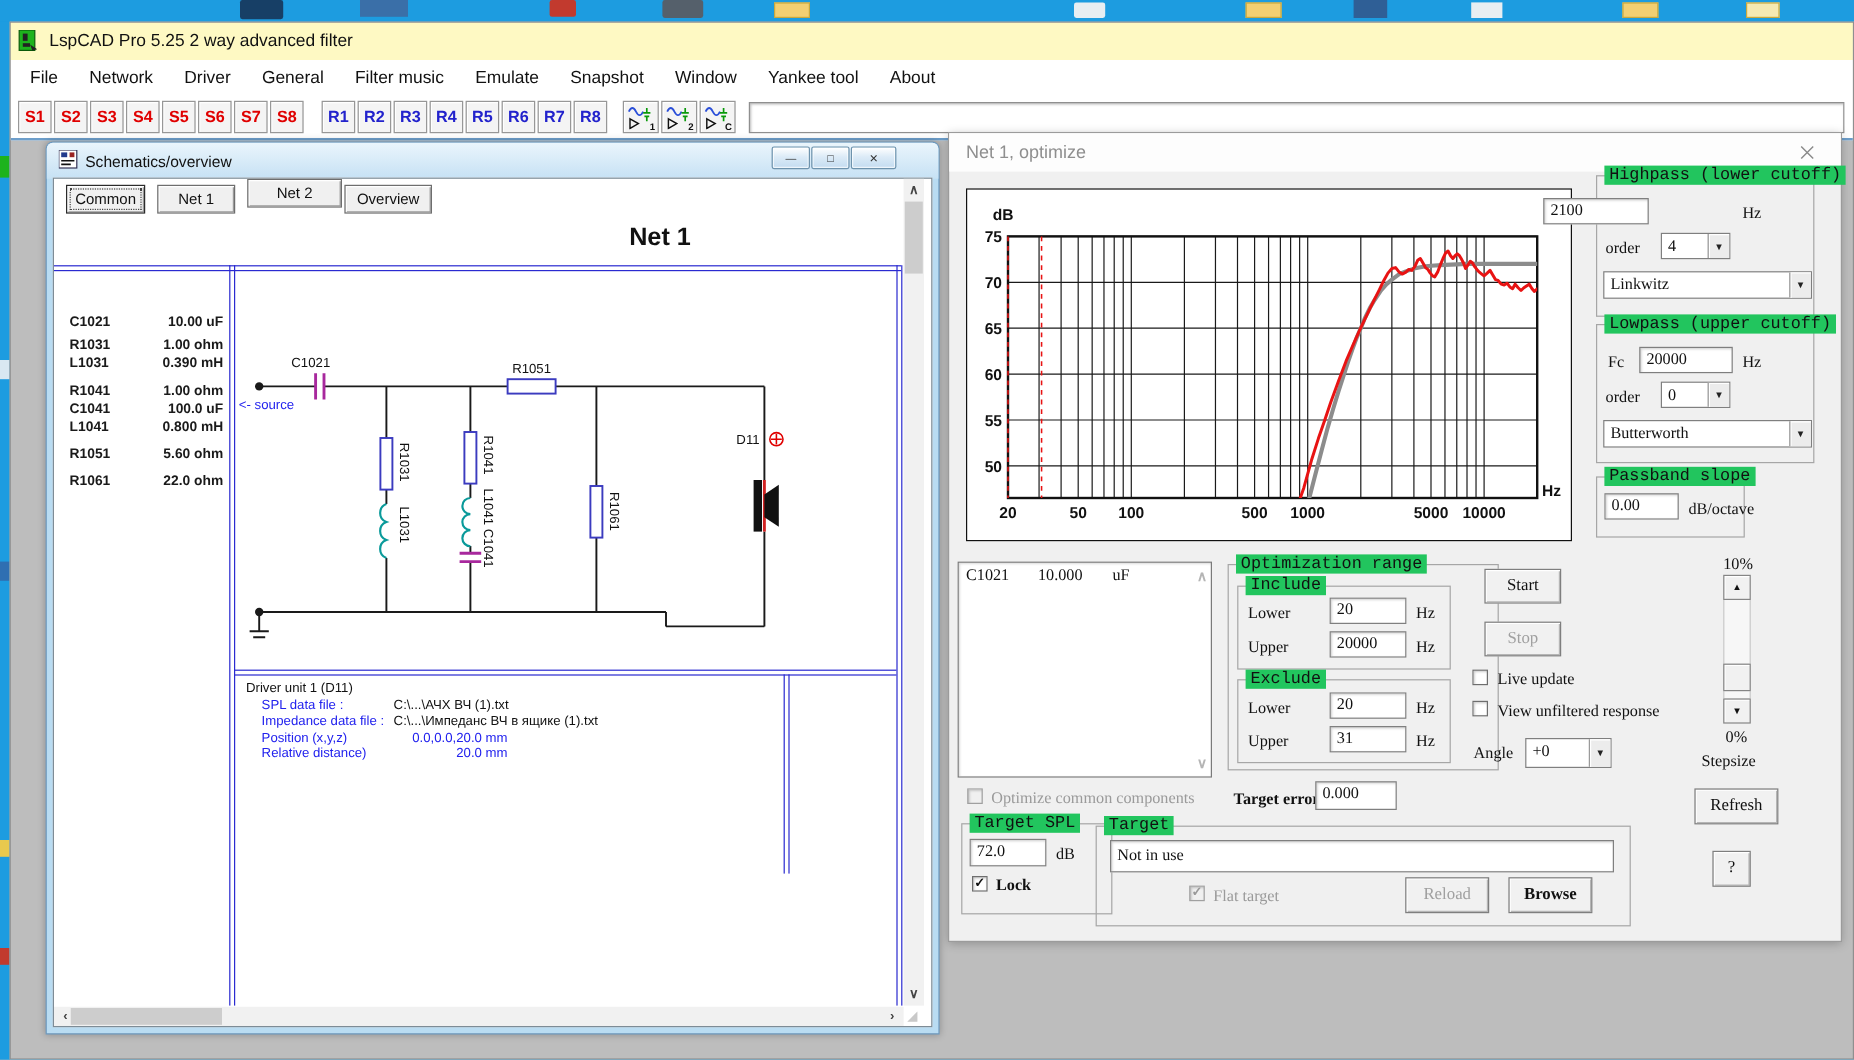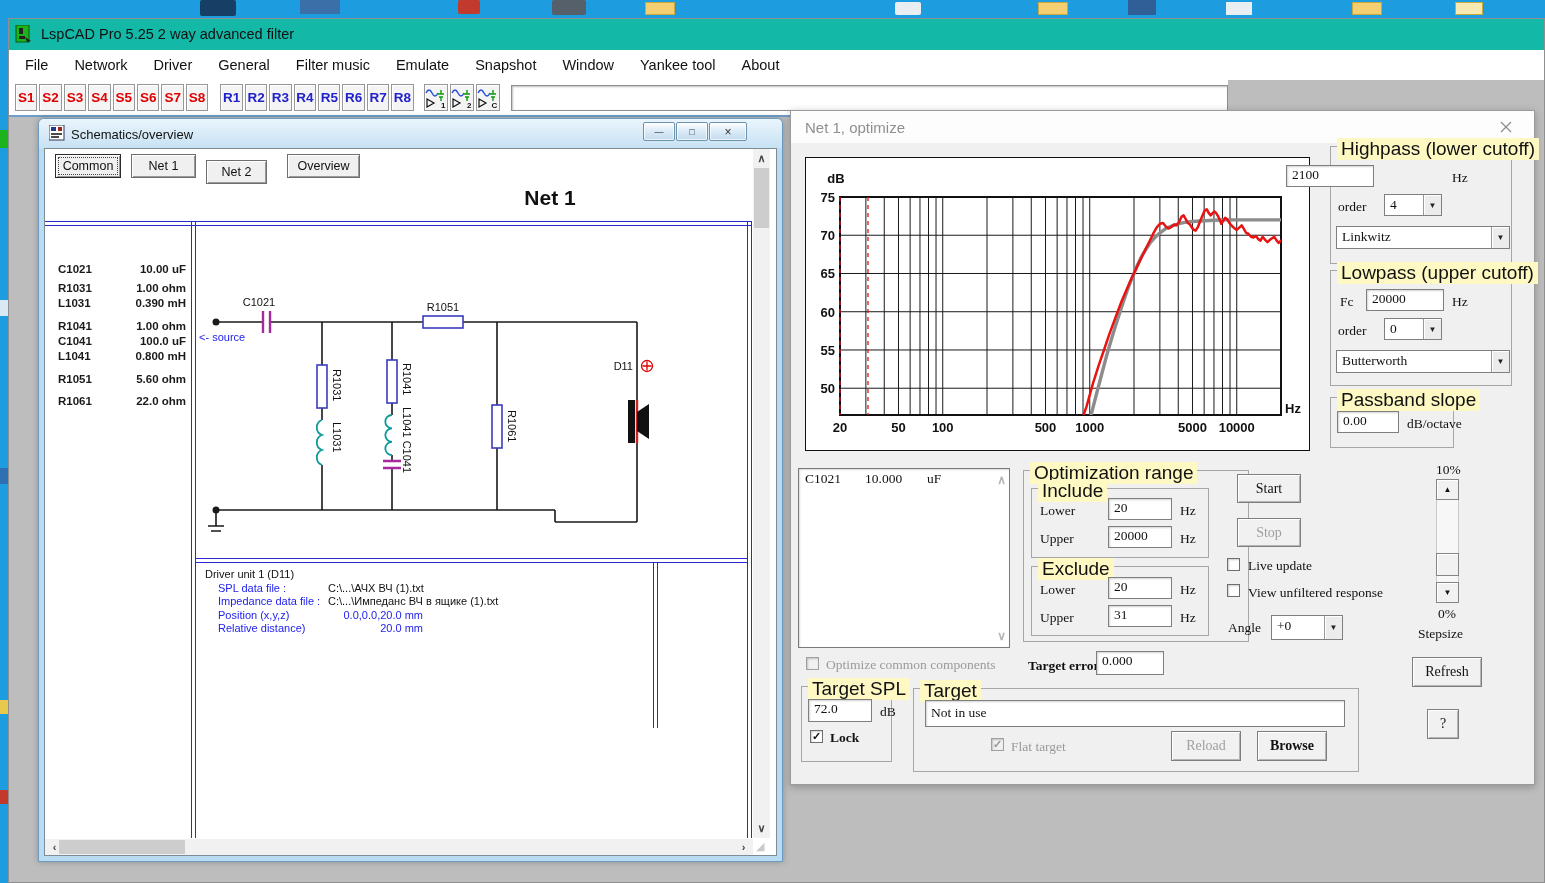--- a/index.html
+++ b/index.html
@@ -1,21 +1,21 @@
 <!DOCTYPE html>
 <html><head>
 <meta charset="utf-8">
 <style>
   *{box-sizing:border-box;margin:0;padding:0}
   html,body{width:1545px;height:883px;overflow:hidden}
   body{font-family:"Liberation Sans",sans-serif;background:#1d9ce0;position:relative}
   .a{position:absolute}
   
   #appwin{background:#bdbdbd;border:1px solid #8f8f8f}
-  #titlebar{background:#14b8a6;display:flex;align-items:center;font-size:14.5px;color:#111}
+  #titlebar{background:#fef9c3;display:flex;align-items:center;font-size:14.5px;color:#111}
   #menubar{background:#ffffff;display:flex;align-items:center;font-size:14.5px;color:#111;padding-left:16px;gap:26px}
   .menu-item{cursor:default}
   #toolbar{background:#ffffff;display:flex;align-items:center;padding-left:6px;border-bottom:2px solid #6d9eca}
   .tbtn{width:28px;height:27px;background:#f4f4f4;border:1px solid #979797;box-shadow:inset 1px 1px 0 #fff;display:flex;align-items:center;justify-content:center;font-weight:bold;font-size:13.5px;margin-right:2px}
   .tbtn.s{color:#e00000}.tbtn.r{color:#2222cc}
   .tbtn.icon{width:30px;position:relative}
   .tbtn.icon .sub{position:absolute;right:2px;bottom:0;font-size:8px;color:#111;font-weight:bold}
   #tb-field{height:26px;background:#fff;border:1px solid #8f8f8f;box-shadow:inset 1px 1px 2px rgba(0,0,0,.25);margin-left:9px}
   
   #schemwin{background:#b9dcf2;border:1px solid #6d9ac0;border-radius:6px 6px 0 0;box-shadow:0 0 6px rgba(0,0,0,.25)}
@@ -34,21 +34,21 @@
   .dv-path{color:#111}
   .drow{padding-left:13px}
   
   .sb{background:#f1f1f1;color:#555;font-size:11px}
   .sbthumb{background:#cdcdcd;position:absolute}
   .sbarrow{position:absolute;display:flex;align-items:center;justify-content:center;color:#444;font-weight:bold}
   
   #optwin{background:#f0f0f0;border:1px solid #9b9b9b;box-shadow:0 2px 8px rgba(0,0,0,.25)}
   #opt-title{background:#fdfdfd;color:#8f8f8f;font-size:15px;display:flex;align-items:center;padding-left:14px}
   .grp{position:absolute;border:1px solid #a6a6a6}
-  .grp>.leg{position:absolute;top:-9px;left:6px;background:#fef9c3;padding:0 4px;font-size:19px;color:#111;font-family:Liberation Sans, sans-serif;white-space:nowrap}
+  .grp>.leg{position:absolute;top:-9px;left:6px;background:#22c55e;padding:0 4px;font-size:14px;color:#111;font-family:Liberation Mono, monospace;white-space:nowrap}
   .fld{position:absolute;background:#fff;border:1px solid #7f7f7f;box-shadow:inset 1px 1px 2px rgba(0,0,0,.18);font-family:"Liberation Serif",serif;font-size:13.5px;color:#111;padding:1px 5px;overflow:hidden;white-space:nowrap}
   .slbl{position:absolute;font-family:"Liberation Serif",serif;font-size:13.5px;color:#111;white-space:nowrap}
   .cmb{position:absolute;background:#fff;border:1px solid #7f7f7f;font-family:"Liberation Serif",serif;font-size:13.5px;color:#111;padding:2px 5px;white-space:nowrap}
   .cmb .dd{position:absolute;right:0;top:0;bottom:0;width:18px;background:#ececec;border-left:1px solid #9a9a9a;display:flex;align-items:center;justify-content:center;font-size:8px;color:#222;box-shadow:inset 1px 1px 0 #fff}
   .btn{position:absolute;background:#f1f1f1;border:1px solid #7e7e7e;box-shadow:inset 1px 1px 0 #ffffff,inset -1px -1px 0 #b5b5b5;font-family:"Liberation Serif",serif;font-size:14px;color:#111;display:flex;align-items:center;justify-content:center}
   .btn.dis{color:#a0a0a0}
   .ck{position:absolute;width:13px;height:13px;background:#fff;border:1px solid #6e6e6e;box-shadow:inset 1px 1px 2px rgba(0,0,0,.2);font-size:11px;line-height:11px;text-align:center;font-weight:bold;color:#111}
   .ck.dis{background:#f0f0f0;color:#999;border-color:#a0a0a0}
   #optlist{background:#fff;border:1px solid #7a7a7a;box-shadow:inset 1px 1px 2px rgba(0,0,0,.15)}
   .lrow{display:flex;font-family:"Liberation Serif",serif;font-size:13.5px;color:#111;padding:2px 0 0 6px}
@@ -100,21 +100,21 @@
     <span class="menu-item">Driver</span>
     <span class="menu-item">General</span>
     <span class="menu-item">Filter music</span>
     <span class="menu-item">Emulate</span>
     <span class="menu-item">Snapshot</span>
     <span class="menu-item">Window</span>
     <span class="menu-item">Yankee tool</span>
     <span class="menu-item">About</span>
   </div>
 
-<div id="toolbar" class="a" style="left:9px;top:80px;width:1219px;height:37px">
+<div id="toolbar" class="a" style="left:9px;top:80px;width:1535px;height:37px">
     <button class="tbtn s">S1</button>
     <button class="tbtn s">S2</button>
     <button class="tbtn s">S3</button>
     <button class="tbtn s">S4</button>
     <button class="tbtn s">S5</button>
     <button class="tbtn s">S6</button>
     <button class="tbtn s">S7</button>
     <button class="tbtn s">S8</button>
     <span style="width: 13px;"></span>
     <button class="tbtn r">R1</button>
@@ -171,21 +171,21 @@
   </div>
 <div class="capbtn a" style="left:709px;top:122px;width:38px;font-size:12px">
     <span>×</span>
   </div>
 
 <div id="schem-client" class="a" style="left:44px;top:148px;width:733px;height:708px"></div>
 
 <div id="tabs">
     <button class="tab focused" style="left: 55px; top: 154px; width: 66px;">Common</button>
     <button class="tab" style="left: 131px; top: 154px; width: 65px;">Net 1</button>
-    <button class="tab" style="left: 206px; top: 160px; width: 61px;">Net 2</button>
+    <button class="tab" style="left: 206px; top: 149px; width: 79px;">Net 2</button>
     <button class="tab" style="left: 287px; top: 154px; width: 73px;">Overview</button>
   </div>
 
 <div class="a" style="left:480px;top:186px;width:140px;text-align:center;font-size:21px;font-weight:bold;color:#111">Net 1</div>
 
 <div class="a dblH" style="left:45px;top:221px;width:706px"></div>
 <div class="a dblV" style="left:191px;top:221px;height:617px"></div>
 <div class="a dblV" style="left:747px;top:221px;height:617px"></div>
 <div class="a dblH" style="left:195px;top:558px;width:552px"></div>
 <div class="a dblV" style="left:653px;top:562px;height:166px"></div>
@@ -456,21 +456,21 @@
     <span>▼</span>
   </div>
 <span class="slbl" style="left:1438px;top:606px">0%</span>
 <span class="slbl" style="left:1418px;top:626px">Stepsize</span>
 
 <div class="ck dis" style="left:806px;top:657px"></div>
 <span class="gray13" style="left:826px;top:657px">Optimize common components</span>
 <span class="slbl" style="left:1028px;top:658px;font-weight:bold">Target error</span>
 <div class="fld" style="left:1096px;top:651px;width:68px;height:24px">0.000</div>
 
-<div class="grp" style="left:801px;top:686px;width:91px;height:76px">
+<div class="grp" style="left:801px;top:686px;width:126px;height:76px">
   <span class="leg">Target SPL</span>
 </div>
 <div class="fld" style="left:808px;top:699px;width:64px;height:23px">72.0</div>
 <span class="slbl" style="left:880px;top:704px">dB</span>
 <div class="ck" style="left:810px;top:730px"><span>✓</span></div>
 <span class="slbl" style="left:830px;top:730px;font-weight:bold">Lock</span>
 
 <div class="grp" style="left:913px;top:688px;width:446px;height:84px">
   <span class="leg">Target</span>
 </div>

